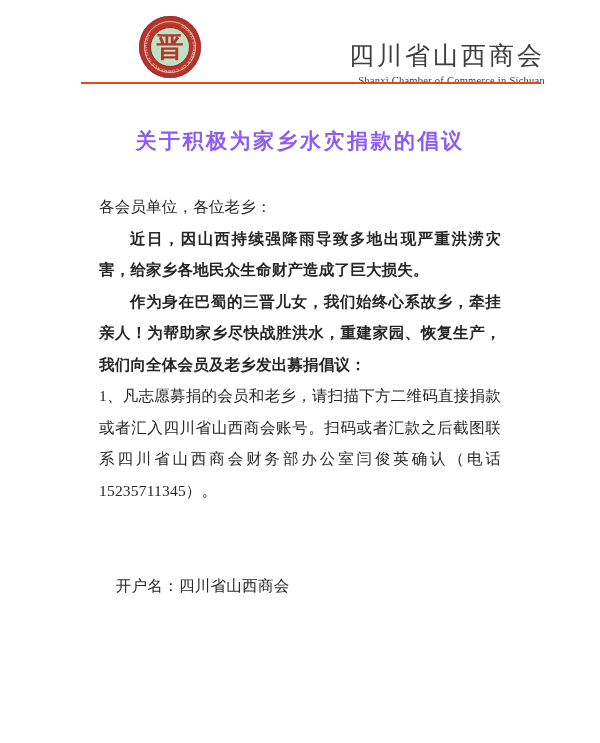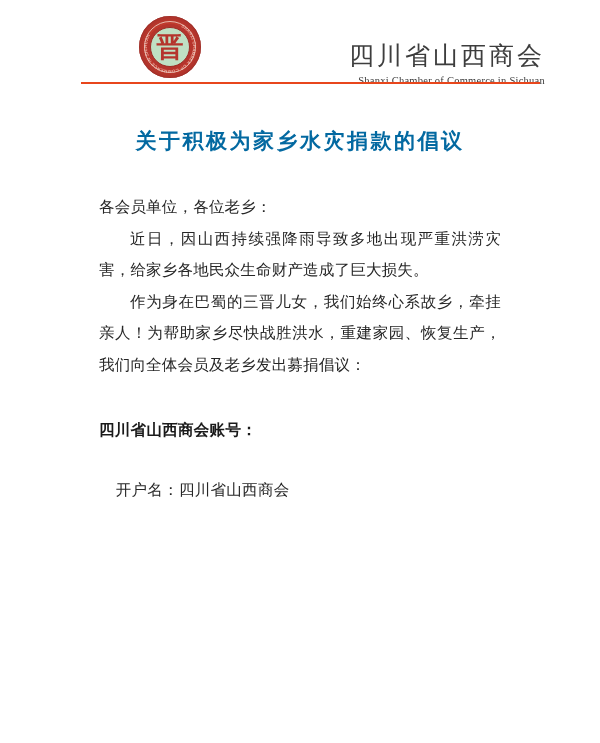--- a/index.html
+++ b/index.html
@@ -117,21 +117,21 @@
     background: #e8461c;
   }
 
   
   .doc-title {
     text-align: center;
     font-family: "Liberation Sans", "DejaVu Sans", sans-serif;
     font-size: 21px;
     font-weight: bold;
     letter-spacing: 2.5px;
-    color: #0369a1;
+    color: #8b5cf6;
     margin-top: 22px;
   }
 
   
   .body-col {
     margin: 13px auto;
     width: 402px;
     padding-left: 0;
     margin-top: 36px;
   }
@@ -140,20 +140,21 @@
     font-size: 15.5px;
     line-height: 31.5px;
     color: #262626;
     text-align: justify;
     text-justify: inter-ideograph;
     letter-spacing: 0.2px;
     margin: 0;
   }
   .para.indent {
     text-indent: 2em;
+    font-weight: bold;
   }
   .para.item {
     text-indent: 0;
   }
 
   
   .account-block {
     margin: 0 auto;
     width: 402px;
     margin-top: 35px;
@@ -207,24 +208,24 @@
 <div class="doc-title">关于积极为家乡水灾捐款的倡议</div>
 
 <div class="body-col">
 
   <p class="para">各会员单位，各位老乡：</p>
 
   <p class="para indent">近日，因山西持续强降雨导致多地出现严重洪涝灾害，给家乡各地民众生命财产造成了巨大损失。</p>
 
   <p class="para indent">作为身在巴蜀的三晋儿女，我们始终心系故乡，牵挂亲人！为帮助家乡尽快战胜洪水，重建家园、恢复生产，我们向全体会员及老乡发出募捐倡议：</p>
 
+  <p class="para item">1、凡志愿募捐的会员和老乡，请扫描下方二维码直接捐款或者汇入四川省山西商会账号。扫码或者汇款之后截图联系四川省山西商会财务部办公室闫俊英确认（电话 15235711345）。</p>
 
 
 </div>
 
 <div class="account-block">
-  <div class="acct-heading">四川省山西商会账号：</div>
 
   <div class="acct-row">
     <span class="acct-label">开户名：</span><span class="acct-value">四川省山西商会</span>
   </div>
 
 </div>
 
 </body></html>

